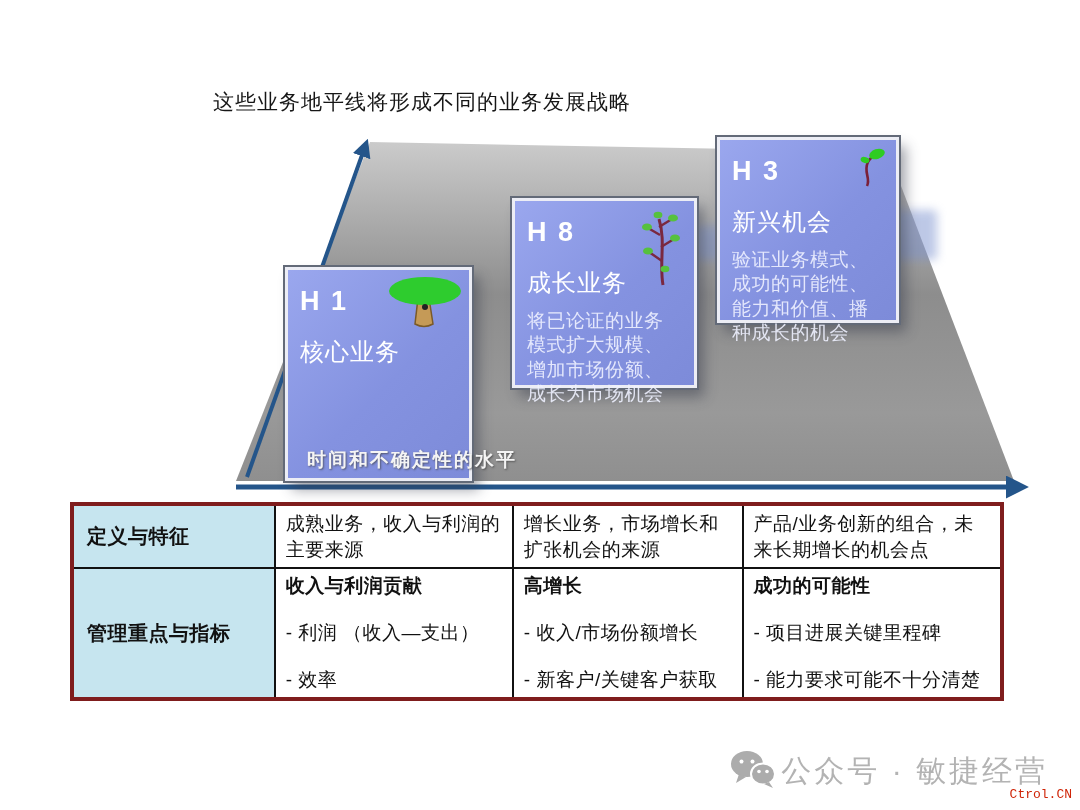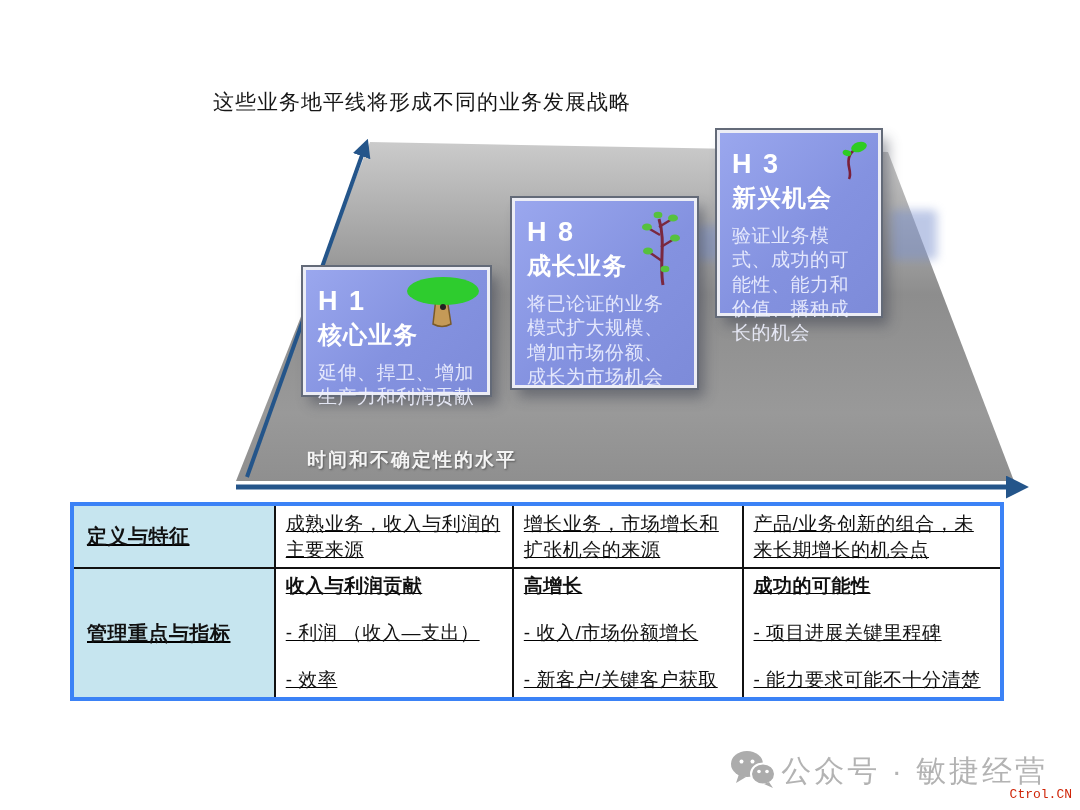--- a/index.html
+++ b/index.html
@@ -18,40 +18,40 @@
   .smudge { position:absolute; background:#7d93cf; opacity:.5; filter:blur(5px);
             border-radius:4px; z-index:1; }
   .smudge-h3 { left:891px; top:210px; width:46px; height:50px; }
   .smudge-h2 { left:694px; top:226px; width:60px; height:34px; }
 
   .hbox { position:absolute; z-index:2;
           background:linear-gradient(135deg,#9aa7ee 0%, #8492e0 55%, #7d8bd9 100%);
           border:3px solid #ecedf5;
           box-shadow:0 0 0 2px #636a78, 7px 9px 12px rgba(50,55,70,.45);
           padding:10px 12px; color:#fff; }
-  .hbox-1 { left:303px; top:267px; width:187px; height:128px; }
+  .hbox-1 { left:285px; top:267px; width:187px; height:214px; }
   .hbox-2 { left:512px; top:198px; width:185px; height:190px; }
-  .hbox-3 { left:717px; top:130px; width:164px; height:186px; }
+  .hbox-3 { left:717px; top:137px; width:182px; height:186px; }
   .hcode  { font-size:27px; font-weight:bold; letter-spacing:2px; margin-top:6px; }
-  .htitle { font-size:24px; font-weight:bold; margin-top:2px; letter-spacing:1px; }
+  .htitle { font-size:24px; font-weight:normal; margin-top:19px; letter-spacing:1px; }
   .hdesc  { font-size:19px; line-height:1.28; margin-top:10px; color:rgba(238,241,255,.9);
             letter-spacing:.5px; }
   .hicon  { position:absolute; }
   .hicon-tree   { right:5px;  top:6px; }
   .hicon-sapling{ right:8px;  top:8px; }
   .hicon-sprout { right:10px; top:6px; }
 
   .axis-label { position:absolute; left:307px; top:447px; z-index:3; font-size:19px;
                 font-weight:bold; color:#f4f4f4; letter-spacing:2px;
                 text-shadow:1px 1px 2px rgba(60,60,60,.7); }
 
   
   #horizons-table { position:absolute; left:70px; top:502px; width:934px; z-index:4;
                     border-collapse:collapse; table-layout:fixed;
-                    border:4px solid #3b82f6;text-decoration:underline; }
+                    border:4px solid #7f1d1d; }
   #horizons-table td { border:2px solid #111; font-size:19px; color:#111;
                        padding:5px 10px; letter-spacing:.5px; }
   #horizons-table td.lab { background:#c6e5ef; font-weight:bold; font-size:20px;
                            padding-left:13px; vertical-align:middle; }
   tr.r1 td { height:60px; vertical-align:middle; }
   tr.r2 td { height:122px; vertical-align:top; padding-top:8px; }
   tr.r2 td.lab { vertical-align:middle; }
   tr.r3 td { height:56px; vertical-align:middle; }
   .ctext { line-height:1.35; }
   .chead { font-weight:bold; line-height:1.3; }
@@ -94,21 +94,20 @@
   <div class="hbox hbox-1">
     <span class="hicon hicon-tree">
       <svg width="80" height="62" viewBox="0 0 80 62">
         <path d="M34 22 L45 22 L49 48 Q40 53 31 48 Z" fill="#c59a57" stroke="#7a5a28" stroke-width="1.5"></path>
         <ellipse cx="41" cy="15" rx="36" ry="14" fill="#2ecc2e"></ellipse>
         <circle cx="41" cy="31" r="3" fill="#222"></circle>
       </svg>
     </span>
     <div class="hcode">H 1</div>
     <div class="htitle">核心业务</div>
-    <div class="hdesc">延伸、捍卫、增加生产力和利润贡献</div>
   </div>
 
   <div class="hbox hbox-2">
     <span class="hicon hicon-sapling">
       <svg width="48" height="80" viewBox="0 0 48 80">
         <path d="M25 76 C21 54 28 32 21 10" stroke="#7a2840" stroke-width="3" fill="none"></path>
         <path d="M24 52 L11 43 M23 38 L36 30 M22 26 L10 19 M21 18 L34 10" stroke="#7a2840" stroke-width="2.4" fill="none"></path>
         <ellipse cx="10" cy="42" rx="5" ry="3.6" fill="#56c13e"></ellipse>
         <ellipse cx="37" cy="29" rx="5" ry="3.6" fill="#56c13e"></ellipse>
         <ellipse cx="9" cy="18" rx="5" ry="3.6" fill="#56c13e"></ellipse>

